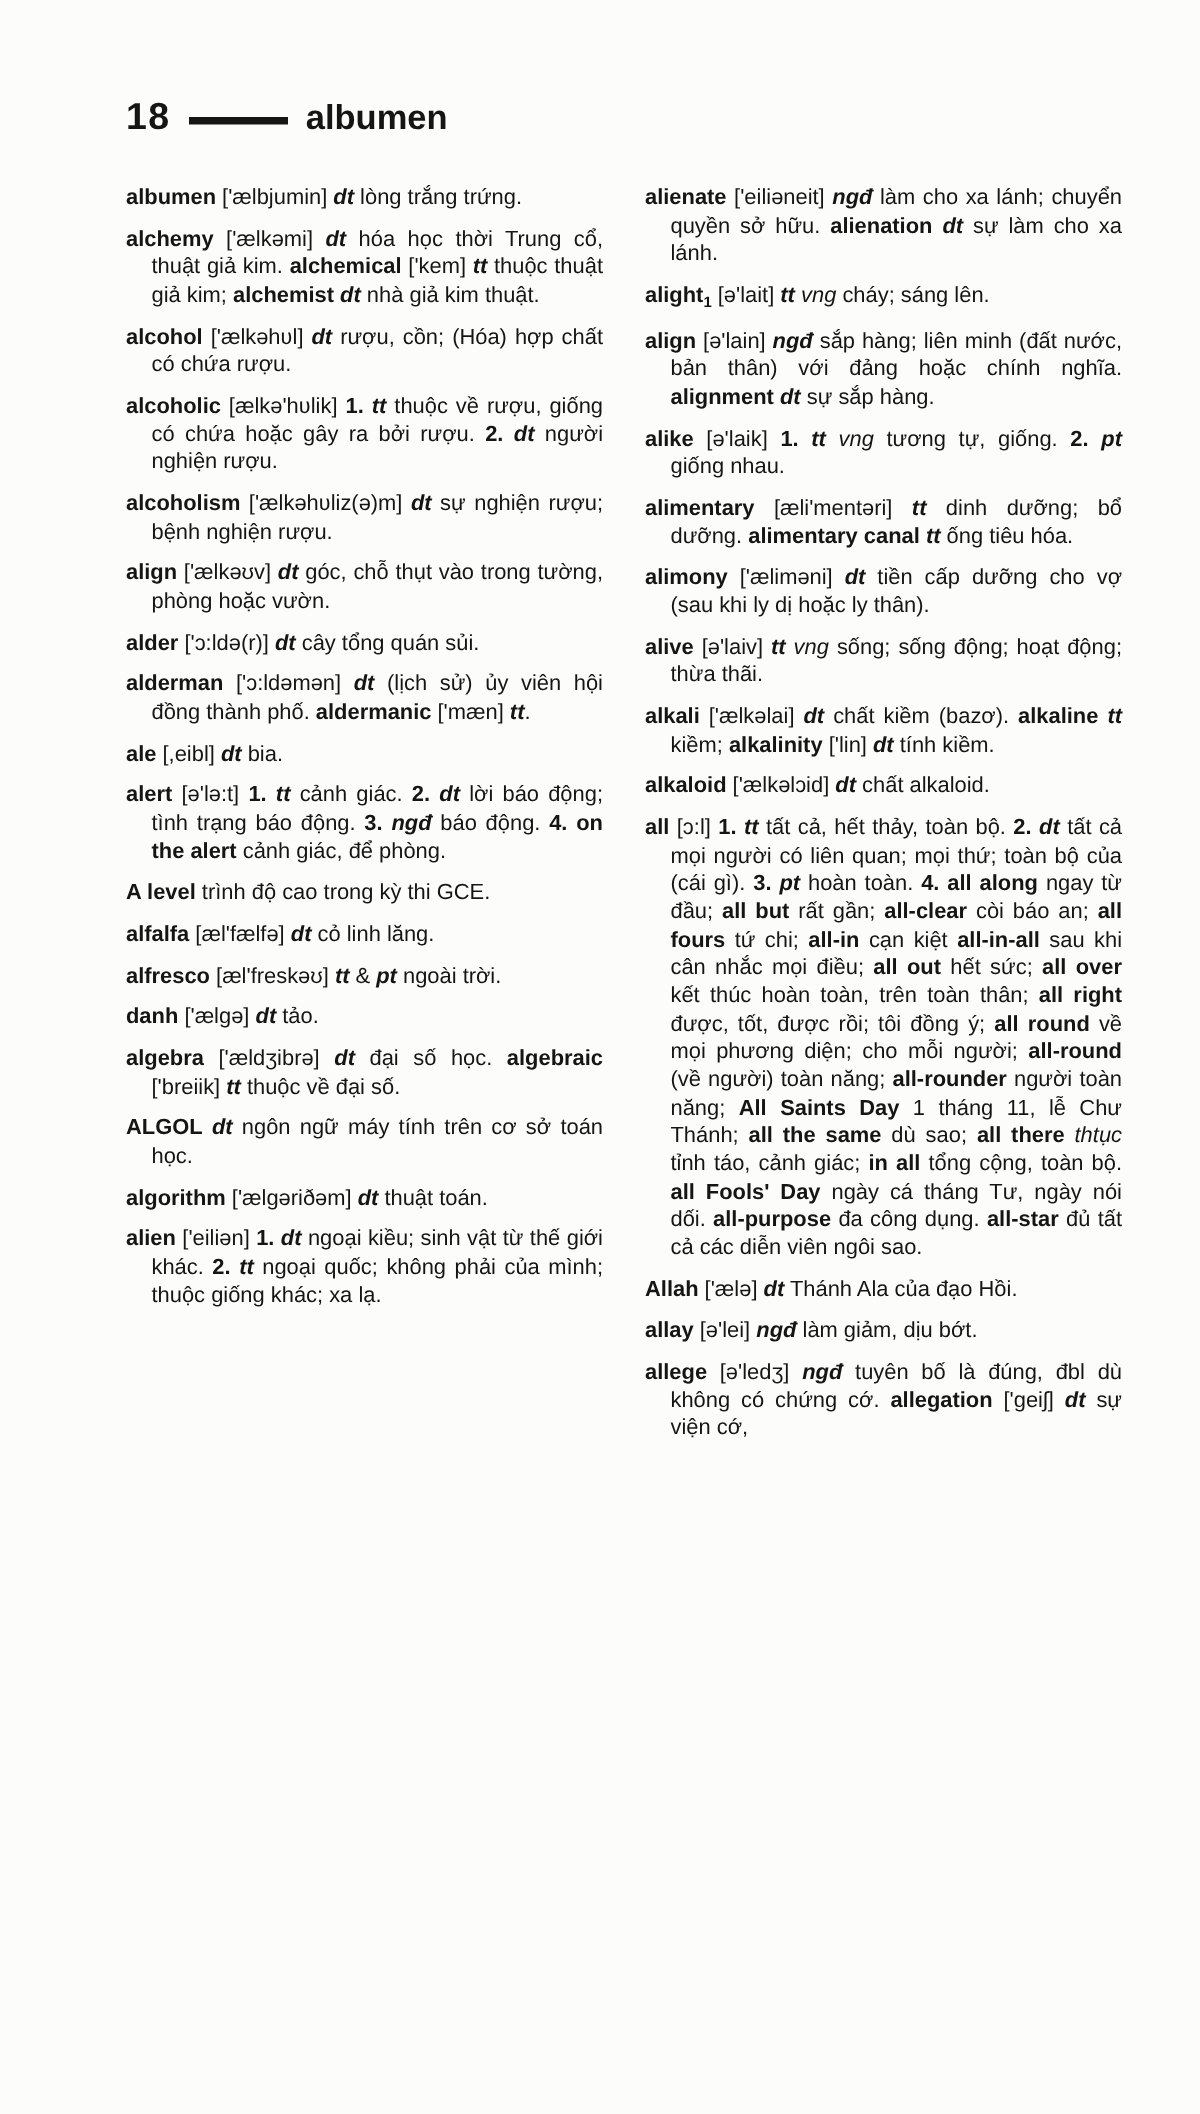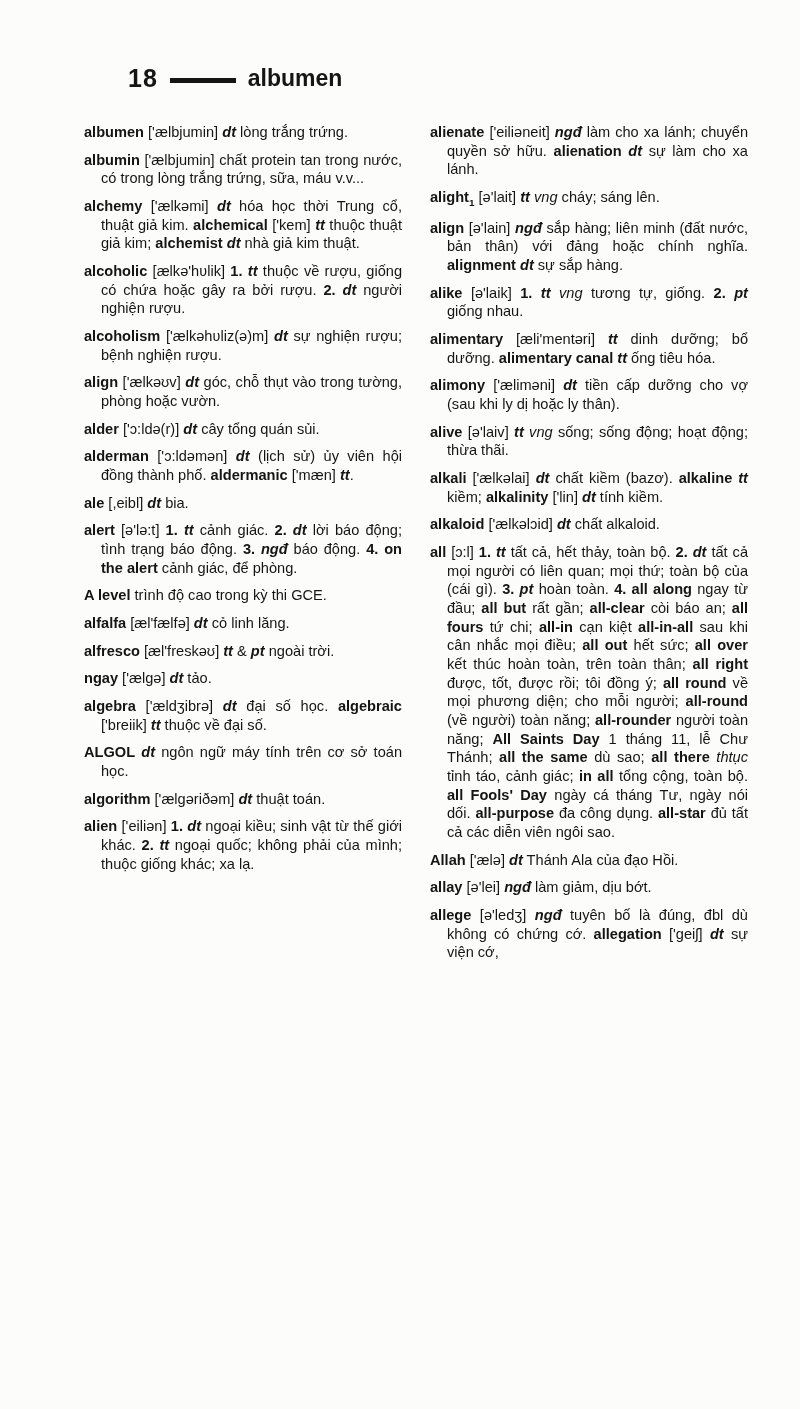--- a/index.html
+++ b/index.html
@@ -14,21 +14,20 @@
     margin: 0 auto;
     background: #fcfcfa;
     color: #151515;
     box-sizing: border-box;
     padding: 64px 52px 40px 84px;
   }
   .page-header {
     display: flex;
     align-items: center;
     margin-bottom: 30px;
-    margin-left: 44px;
   }
   .page-number {
     font-size: 25px;
     font-weight: bold;
     letter-spacing: 1px;
   }
   .header-rule {
     display: inline-block;
     width: 66px;
     height: 5px;
@@ -66,33 +65,33 @@
 
 <div class="paper">
   <header class="page-header">
     <span class="page-number">18</span>
     <span class="header-rule"></span>
     <span class="guide-word">albumen</span>
   </header>
   <main class="columns">
     <section class="col">
         <p class="entry"><span class="seg-b">albumen</span><span class="seg-n"> ['ælbjumin] </span><span class="seg-bi">dt</span><span class="seg-n"> lòng trắng trứng.</span></p>
-        <p class="entry"><span class="seg-b">albumin</span><span class="seg-n"> ['ælbjumin] chất protein tan trong nước, có trong lòng trắng trứng, sữa, máu v.v...</span></p>
         <p class="entry"><span class="seg-b">alchemy</span><span class="seg-n"> ['ælkəmi] </span><span class="seg-bi">dt</span><span class="seg-n"> hóa học thời Trung cổ, thuật giả kim. </span><span class="seg-b">alchemical</span><span class="seg-n"> ['kem] </span><span class="seg-bi">tt</span><span class="seg-n"> thuộc thuật giả kim; </span><span class="seg-b">alchemist</span><span class="seg-n"> </span><span class="seg-bi">dt</span><span class="seg-n"> nhà giả kim thuật.</span></p>
+        <p class="entry"><span class="seg-b">alcohol</span><span class="seg-n"> ['ælkəhʋl] </span><span class="seg-bi">dt</span><span class="seg-n"> rượu, cồn; (Hóa) hợp chất có chứa rượu.</span></p>
         <p class="entry"><span class="seg-b">alcoholic</span><span class="seg-n"> [ælkə'hʋlik] </span><span class="seg-b">1.</span><span class="seg-n"> </span><span class="seg-bi">tt</span><span class="seg-n"> thuộc về rượu, giống có chứa hoặc gây ra bởi rượu. </span><span class="seg-b">2.</span><span class="seg-n"> </span><span class="seg-bi">dt</span><span class="seg-n"> người nghiện rượu.</span></p>
         <p class="entry"><span class="seg-b">alcoholism</span><span class="seg-n"> ['ælkəhʋliz(ə)m] </span><span class="seg-bi">dt</span><span class="seg-n"> sự nghiện rượu; bệnh nghiện rượu.</span></p>
         <p class="entry"><span class="seg-b">align</span><span class="seg-n"> ['ælkəʊv] </span><span class="seg-bi">dt</span><span class="seg-n"> góc, chỗ thụt vào trong tường, phòng hoặc vườn.</span></p>
         <p class="entry"><span class="seg-b">alder</span><span class="seg-n"> ['ɔ:ldə(r)] </span><span class="seg-bi">dt</span><span class="seg-n"> cây tổng quán sủi.</span></p>
         <p class="entry"><span class="seg-b">alderman</span><span class="seg-n"> ['ɔ:ldəmən] </span><span class="seg-bi">dt</span><span class="seg-n"> (lịch sử) ủy viên hội đồng thành phố. </span><span class="seg-b">aldermanic</span><span class="seg-n"> ['mæn] </span><span class="seg-bi">tt</span><span class="seg-n">.</span></p>
         <p class="entry"><span class="seg-b">ale</span><span class="seg-n"> [,eibl] </span><span class="seg-bi">dt</span><span class="seg-n"> bia.</span></p>
         <p class="entry"><span class="seg-b">alert</span><span class="seg-n"> [ə'lə:t] </span><span class="seg-b">1.</span><span class="seg-n"> </span><span class="seg-bi">tt</span><span class="seg-n"> cảnh giác. </span><span class="seg-b">2.</span><span class="seg-n"> </span><span class="seg-bi">dt</span><span class="seg-n"> lời báo động; tình trạng báo động. </span><span class="seg-b">3.</span><span class="seg-n"> </span><span class="seg-bi">ngđ</span><span class="seg-n"> báo động. </span><span class="seg-b">4. on the alert</span><span class="seg-n"> cảnh giác, để phòng.</span></p>
         <p class="entry"><span class="seg-b">A level</span><span class="seg-n"> trình độ cao trong kỳ thi GCE.</span></p>
         <p class="entry"><span class="seg-b">alfalfa</span><span class="seg-n"> [æl'fælfə] </span><span class="seg-bi">dt</span><span class="seg-n"> cỏ linh lăng.</span></p>
         <p class="entry"><span class="seg-b">alfresco</span><span class="seg-n"> [æl'freskəʊ] </span><span class="seg-bi">tt</span><span class="seg-n"> &amp; </span><span class="seg-bi">pt</span><span class="seg-n"> ngoài trời.</span></p>
-        <p class="entry"><span class="seg-b">ngay</span><span class="seg-n"> ['ælgə] </span><span class="seg-bi">dt</span><span class="seg-n"> tảo.</span></p>
+        <p class="entry"><span class="seg-b">danh</span><span class="seg-n"> ['ælgə] </span><span class="seg-bi">dt</span><span class="seg-n"> tảo.</span></p>
         <p class="entry"><span class="seg-b">algebra</span><span class="seg-n"> ['ældʒibrə] </span><span class="seg-bi">dt</span><span class="seg-n"> đại số học. </span><span class="seg-b">algebraic</span><span class="seg-n"> ['breiik] </span><span class="seg-bi">tt</span><span class="seg-n"> thuộc về đại số.</span></p>
         <p class="entry"><span class="seg-b">ALGOL</span><span class="seg-n"> </span><span class="seg-bi">dt</span><span class="seg-n"> ngôn ngữ máy tính trên cơ sở toán học.</span></p>
         <p class="entry"><span class="seg-b">algorithm</span><span class="seg-n"> ['ælgəriðəm] </span><span class="seg-bi">dt</span><span class="seg-n"> thuật toán.</span></p>
         <p class="entry"><span class="seg-b">alien</span><span class="seg-n"> ['eiliən] </span><span class="seg-b">1.</span><span class="seg-n"> </span><span class="seg-bi">dt</span><span class="seg-n"> ngoại kiều; sinh vật từ thế giới khác. </span><span class="seg-b">2.</span><span class="seg-n"> </span><span class="seg-bi">tt</span><span class="seg-n"> ngoại quốc; không phải của mình; thuộc giống khác; xa lạ.</span></p>
       </section>
     <section class="col">
         <p class="entry"><span class="seg-b">alienate</span><span class="seg-n"> ['eiliəneit] </span><span class="seg-bi">ngđ</span><span class="seg-n"> làm cho xa lánh; chuyển quyền sở hữu. </span><span class="seg-b">alienation</span><span class="seg-n"> </span><span class="seg-bi">dt</span><span class="seg-n"> sự làm cho xa lánh.</span></p>
         <p class="entry"><span class="seg-b">alight</span><sub class="seg-sub">1</sub><span class="seg-n"> [ə'lait] </span><span class="seg-bi">tt</span><span class="seg-n"> </span><span class="seg-i">vng</span><span class="seg-n"> cháy; sáng lên.</span></p>
         <p class="entry"><span class="seg-b">align</span><span class="seg-n"> [ə'lain] </span><span class="seg-bi">ngđ</span><span class="seg-n"> sắp hàng; liên minh (đất nước, bản thân) với đảng hoặc chính nghĩa. </span><span class="seg-b">alignment</span><span class="seg-n"> </span><span class="seg-bi">dt</span><span class="seg-n"> sự sắp hàng.</span></p>
         <p class="entry"><span class="seg-b">alike</span><span class="seg-n"> [ə'laik] </span><span class="seg-b">1.</span><span class="seg-n"> </span><span class="seg-bi">tt</span><span class="seg-n"> </span><span class="seg-i">vng</span><span class="seg-n"> tương tự, giống. </span><span class="seg-b">2.</span><span class="seg-n"> </span><span class="seg-bi">pt</span><span class="seg-n"> giống nhau.</span></p>

